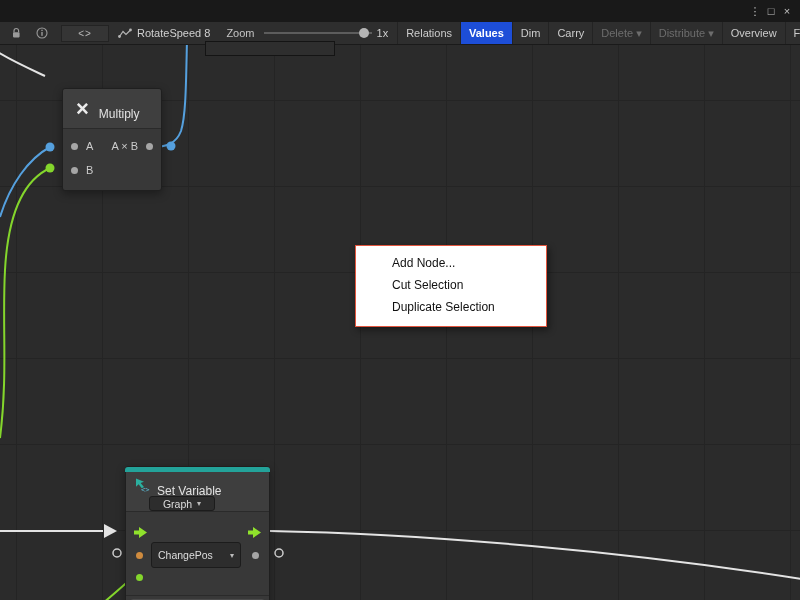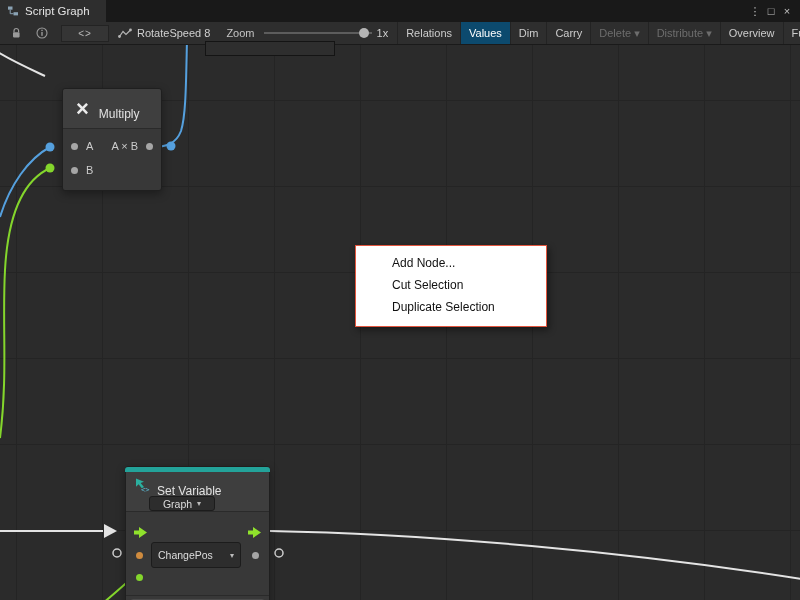--- a/index.html
+++ b/index.html
@@ -40,21 +40,21 @@
   .slider { position:relative; width:108px; height:12px; margin-right:5px; flex:none; }
   .slider .track { position:absolute; top:5px; left:0; right:0; height:2px; background:#5d5d5d; }
   .slider .thumb { position:absolute; top:1px; left:88%; width:10px; height:10px; border-radius:50%; background:#b5b5b5; }
   .zoom-value { margin-right:9px; color:#cfcfcf; }
   .tb-buttons { display:flex; height:100%; align-items:stretch; }
   .tb-btn {
     display:flex; align-items:center; padding:0 8px; border-left:1px solid #232323;
     color:#cccccc; font-size:11px;
   }
   .tb-btn:last-child { border-right:1px solid #232323; }
-  .tb-btn.st-active { background:#0c4a6e; color:#ffffff; }
+  .tb-btn.st-active { background:#1d4ed8; color:#ffffff;font-weight:bold; }
   .tb-btn.st-disabled { color:#6d6d6d; }
 
   
   .canvas {
     position:absolute; top:45px; left:0; width:800px; height:555px; overflow:hidden;
     background-color:#2b2b2b;
     background-image:
       linear-gradient(to right, #242424 1px, transparent 1px),
       linear-gradient(to bottom, #242424 1px, transparent 1px);
     background-size:86px 86px;
@@ -122,28 +122,20 @@
     position:absolute; left:355px; top:200px; width:192px;
     background:#ffffff; border:1px solid var(--menu-border,#e2553e);
     box-shadow:2px 3px 7px rgba(0,0,0,.45); padding:6px 0 8px; z-index:50;
   }
   .ctx-item { height:22px; line-height:22px; padding-left:36px; font-size:12px; color:#111111; }
 </style>
 </head>
 <body>
 
 <div class="titlebar">
-  <div class="tab">
-    <svg class="tab-icon" width="12" height="12" viewBox="0 0 12 12">
-      <rect x="1" y="1.5" width="4.5" height="3.2" fill="#8aa2b4"></rect>
-      <rect x="6.5" y="7.2" width="4.5" height="3.2" fill="#8aa2b4"></rect>
-      <path d="M3.2 4.7 v4 h3.3" stroke="#8aa2b4" stroke-width="1" fill="none"></path>
-    </svg>
-    <span>Script Graph</span>
-  </div>
   <div class="win-controls">
     <span class="win-btn">⋮</span>
     <span class="win-btn">□</span>
     <span class="win-btn">×</span>
   </div>
 </div>
 
 <div class="toolbar">
   <span class="tb-pad"></span>
   <span class="tb-icon">

